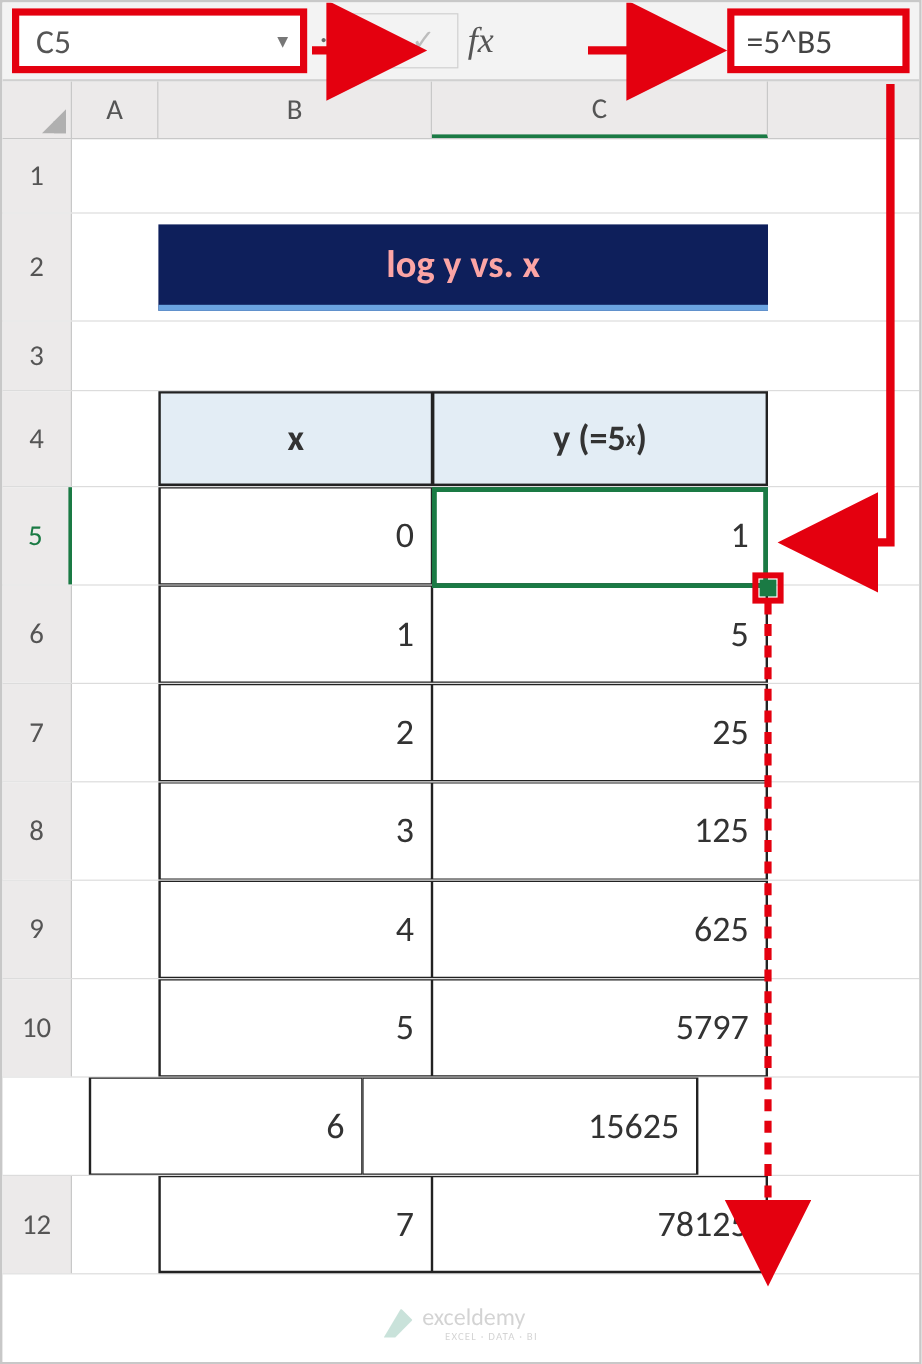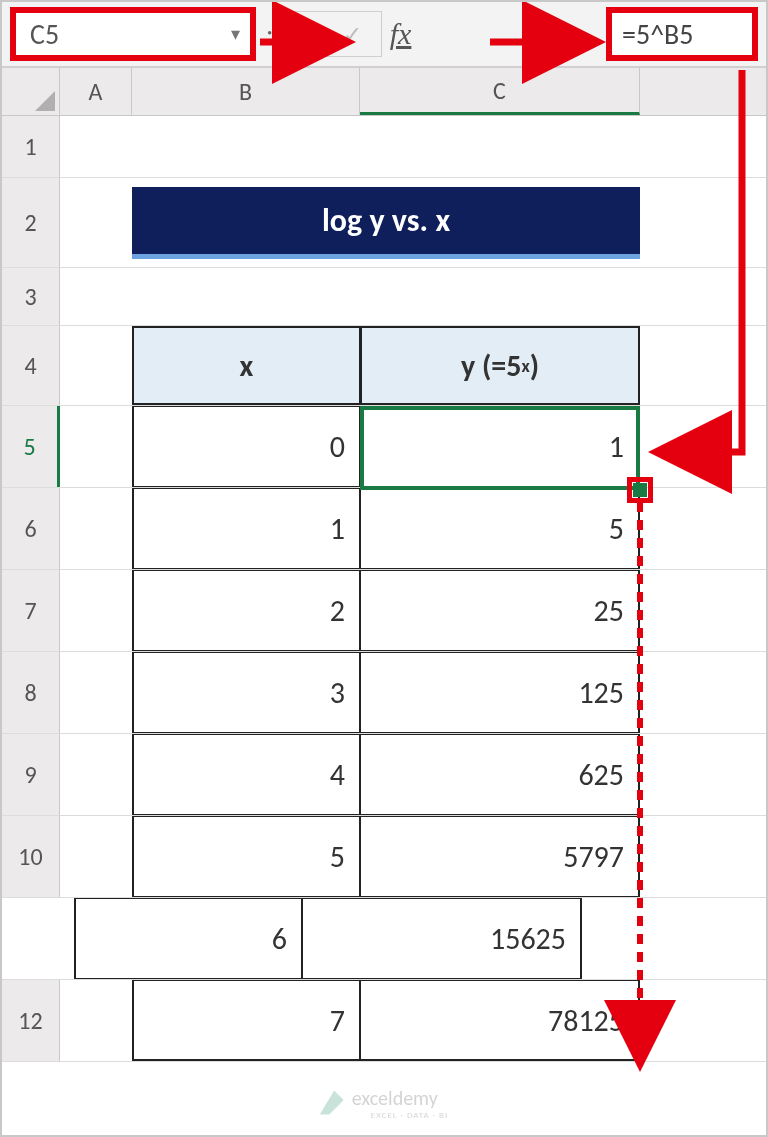--- a/index.html
+++ b/index.html
@@ -47,21 +47,20 @@
     height: 46px;
     padding: 0 10px;
   }
   .fb-btns span { font-size: 24px; color: #bdbdbd; padding: 0 8px; }
   .fx {
     font-family: "Times New Roman", serif;
     font-style: italic;
     font-size: 30px;
     color: #555;
     padding: 0 6px 0 2px;
-    text-decoration: underline;
   }
   .formula-input {
     background: #fff;
     border: 6px solid #e4000f;
     height: 54px;
     flex: 0 0 152px;
     display: flex;
     align-items: center;
     padding: 0 10px;
     font-size: 28px;
@@ -133,21 +132,21 @@
 
   .r1 { height: 62px; }
   .r2 { height: 90px; }
   .r3 { height: 58px; }
   .r4 { height: 80px; }
   .r-data { height: 82px; }
 
   
   .title-banner {
     background: #0e1f5b;
-    color: #ffffff;
+    color: #fca5a5;
     font-weight: bold;
     font-size: 32px;
     width: 508px;
     height: 72px;
     display: flex;
     align-items: center;
     justify-content: center;
     border-bottom: 5px solid #6aa3e0;
   }
 

